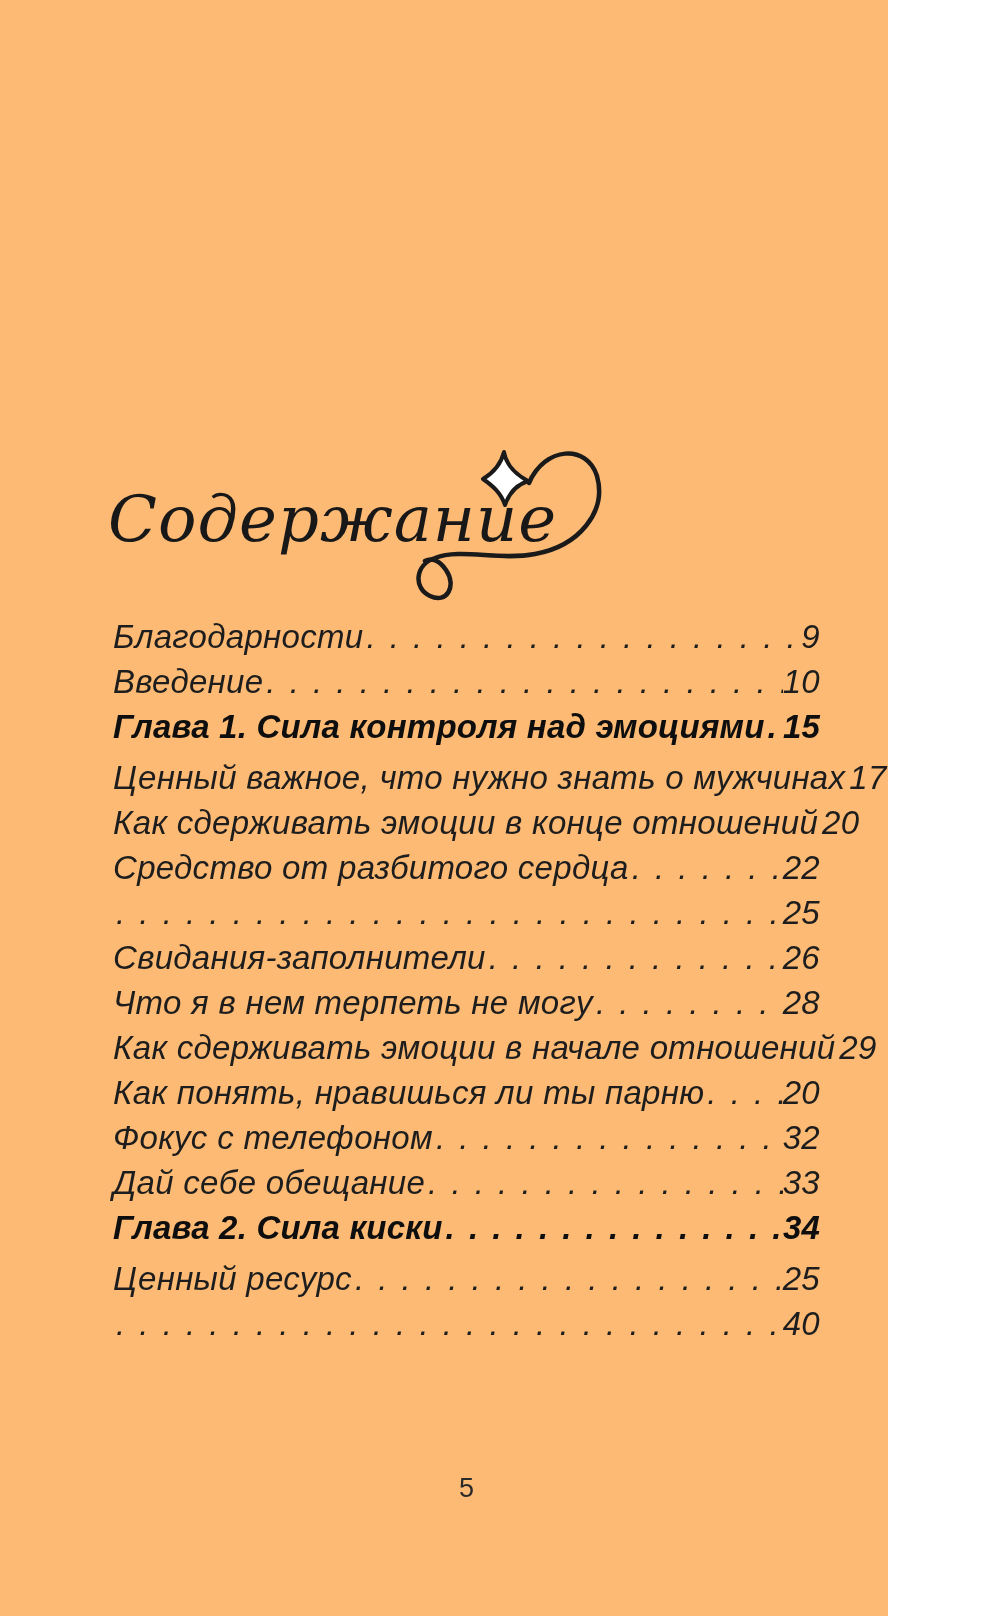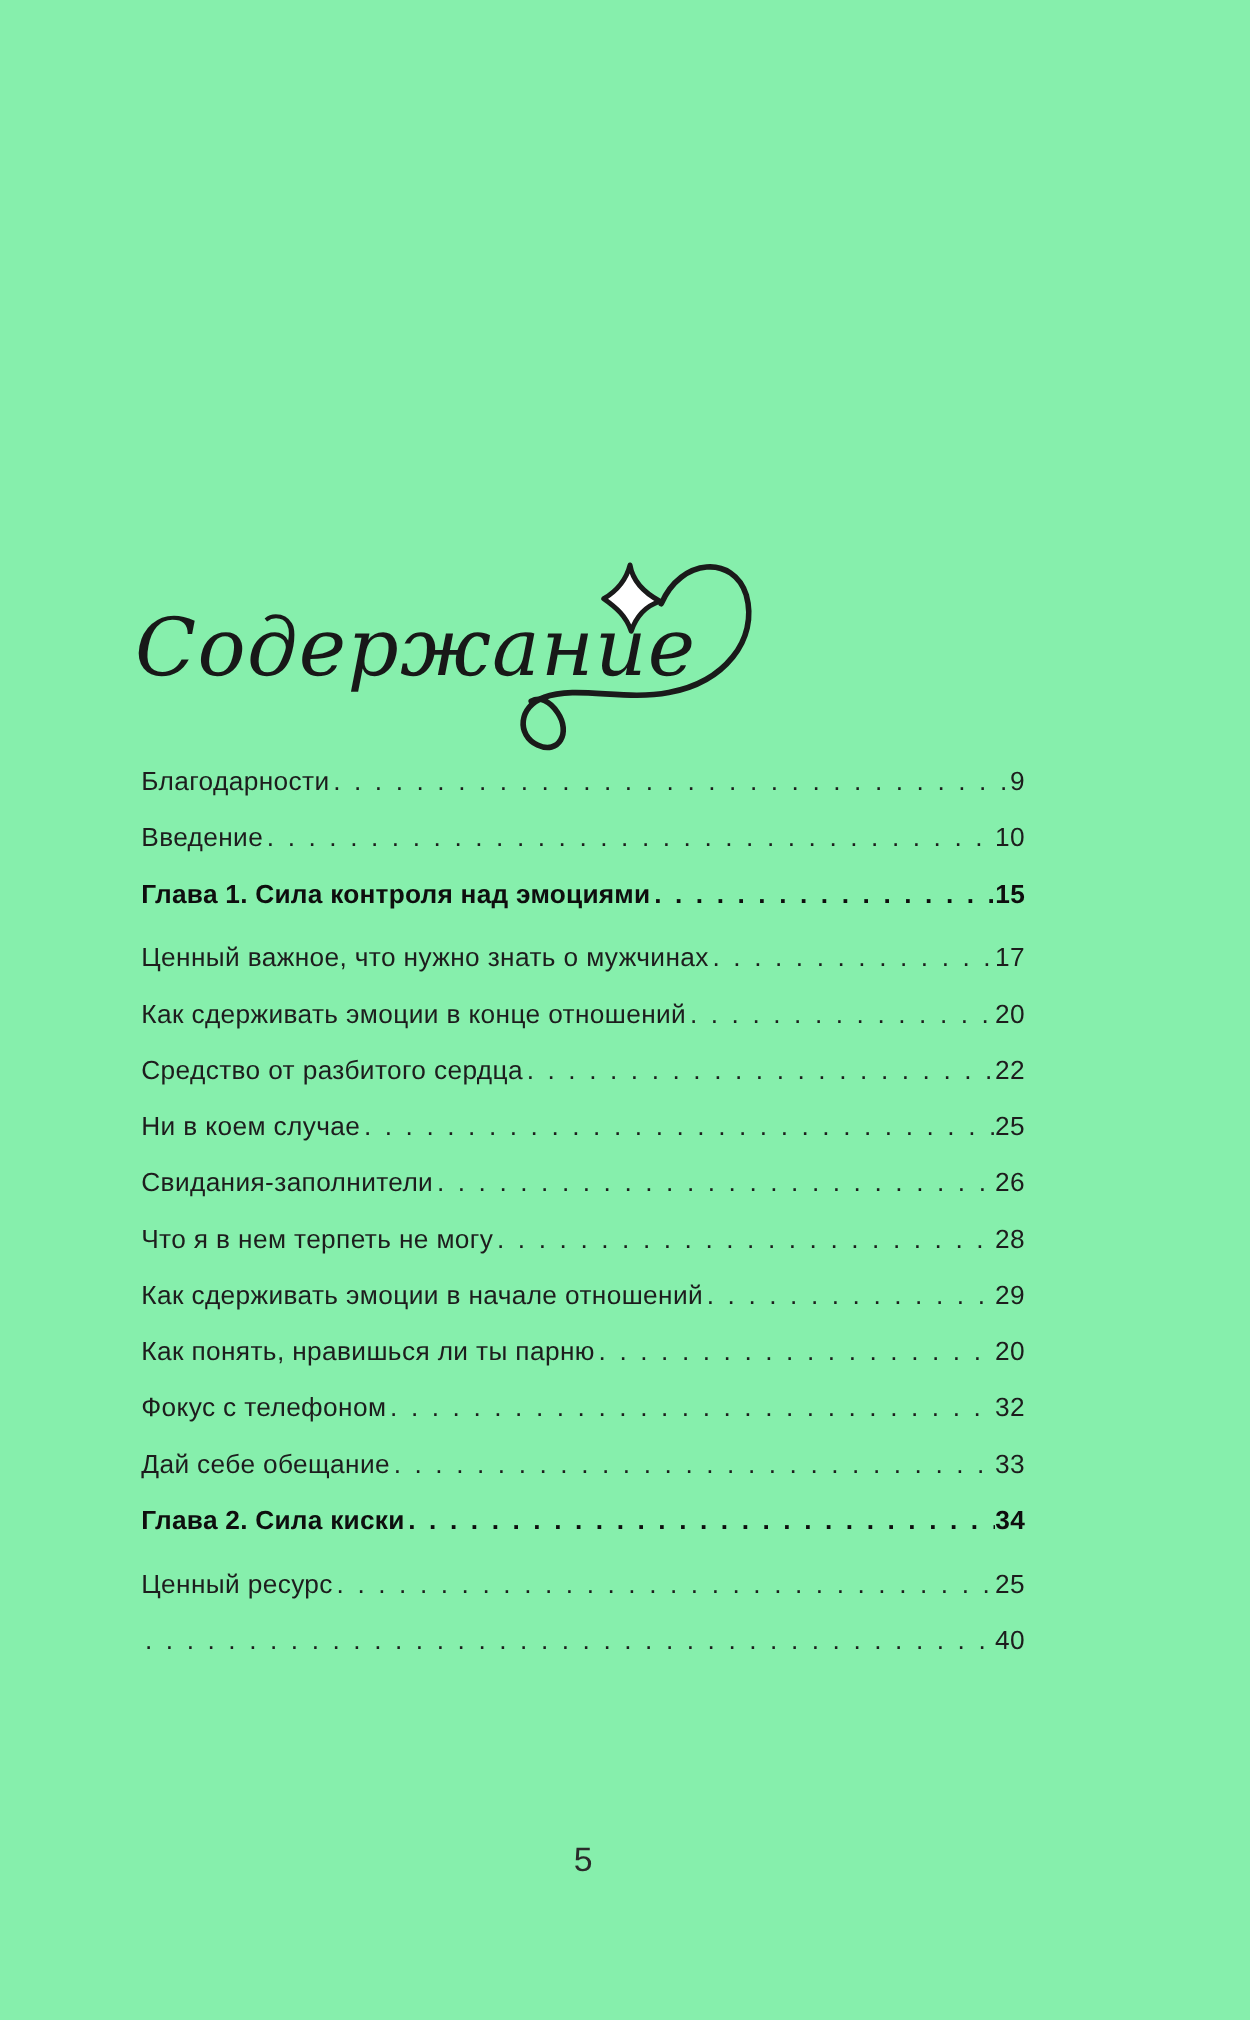--- a/index.html
+++ b/index.html
@@ -2,23 +2,23 @@
 <html><head>
 <meta charset="utf-8">
 <style>
   html, body {
     margin: 0;
     padding: 0;
     background: #ffffff;
   }
   .page {
     position: relative;
-    width: 1000px;
+    width: 888px;
     height: 1616px;
-    background: #86efac;
+    background: #fdba74;
     overflow: hidden;
     font-family: "Liberation Sans", sans-serif;
     color: #1d1d1d;
   }
   
   .title-script {
     position: absolute;
     left: 108px;
     top: 482px;
     font-family: "DejaVu Serif", serif;
@@ -38,26 +38,27 @@
   }
   
   .toc {
     position: absolute;
     left: 113px;
     top: 614px;
     width: 707px;
   }
   .row {
     display: flex;
-    align-items: flex-start;
+    align-items: center;
     height: 45px;
-    font-size: 21px;
+    font-size: 33px;
     letter-spacing: 0.3px;
     color: #1d1d1d;
     font-weight: 400;
+    font-style: italic;
   }
   .row.chapter {
     margin-bottom: 6px;
     font-weight: bold;
     color: #0e0e0e;
     letter-spacing: 0.2px;
   }
   .label { white-space: nowrap; }
   .leader {
     flex: 1;
@@ -126,21 +127,20 @@
       <span class="num">20</span>
     </div>
 
     <div class="row">
       <span class="label">Средство от разбитого сердца</span>
       <span class="leader"></span>
       <span class="num">22</span>
     </div>
 
     <div class="row">
-      <span class="label">Ни в коем случае</span>
       <span class="leader"></span>
       <span class="num">25</span>
     </div>
 
     <div class="row">
       <span class="label">Свидания-заполнители</span>
       <span class="leader"></span>
       <span class="num">26</span>
     </div>
 

